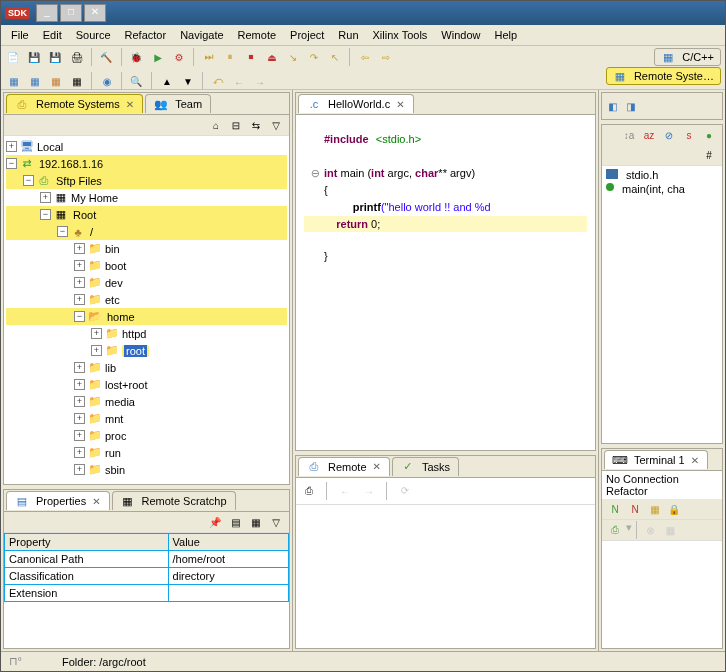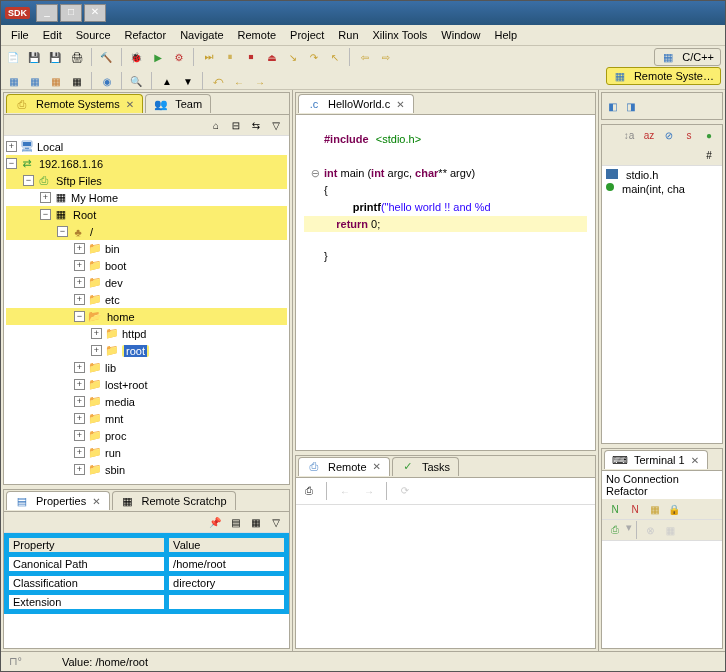--- a/index.html
+++ b/index.html
@@ -38,21 +38,21 @@
   .sel { background: #316ac5; color: #fff; padding: 0 2px; }
   .hl-wrap { background: #fbee70; }
   .editor-body { font-family: 'Courier New', monospace; font-size: 12px; padding: 16px 8px; line-height: 16px; white-space: pre; }
   .kw { color: #7b0052; font-weight: bold; }
   .inc { color: #008000; }
   .str { color: #2a00ff; }
   .gut { color: #999; width: 16px; display: inline-block; text-align: right; margin-right: 4px; }
   .fold { color: #888; }
   .line-hl { background: #fef9c3; display: block; }
   .prop-table { width: 100%; border-collapse: collapse; }
-  .prop-table th, .prop-table td { border: 5px solid #0ea5e9; padding: 1px 4px; text-align: left; font-weight: normal; height: 17px; }
+  .prop-table th, .prop-table td { border: 1px solid #0ea5e9; padding: 1px 4px; text-align: left; font-weight: normal; height: 17px; }
   .prop-table th { background: #ece9d8; }
   .status { height: 20px; border-top: 1px solid #aca899; background: #ece9d8; display: flex; align-items: center; padding: 0 8px; gap: 40px; }
   .outline-item { display: flex; gap: 8px; padding: 1px 2px; }
   .dot-green { width: 8px; height: 8px; background: #2d9b2d; border-radius: 50%; }
   .dot-blue { width: 12px; height: 10px; background: #3a6ea5; }
   .remote-toolbar { display: flex; gap: 6px; padding: 4px; border-bottom: 1px solid #ddd; }
 </style>
 </head>
 <body>
 
@@ -388,14 +388,14 @@
         <span class="tbtn" style="color:#ccc">⊗</span>
         <span class="tbtn" style="color:#ccc">▦</span>
       </div>
       <div class="view-body"></div>
     </div>
   </div>
 </div>
 
 <div class="status">
   <span style="color:#888">⊓°</span>
-  <span>Value: /home/root</span>
+  <span>Folder: /argc/root</span>
 </div>
 
 </body></html>

